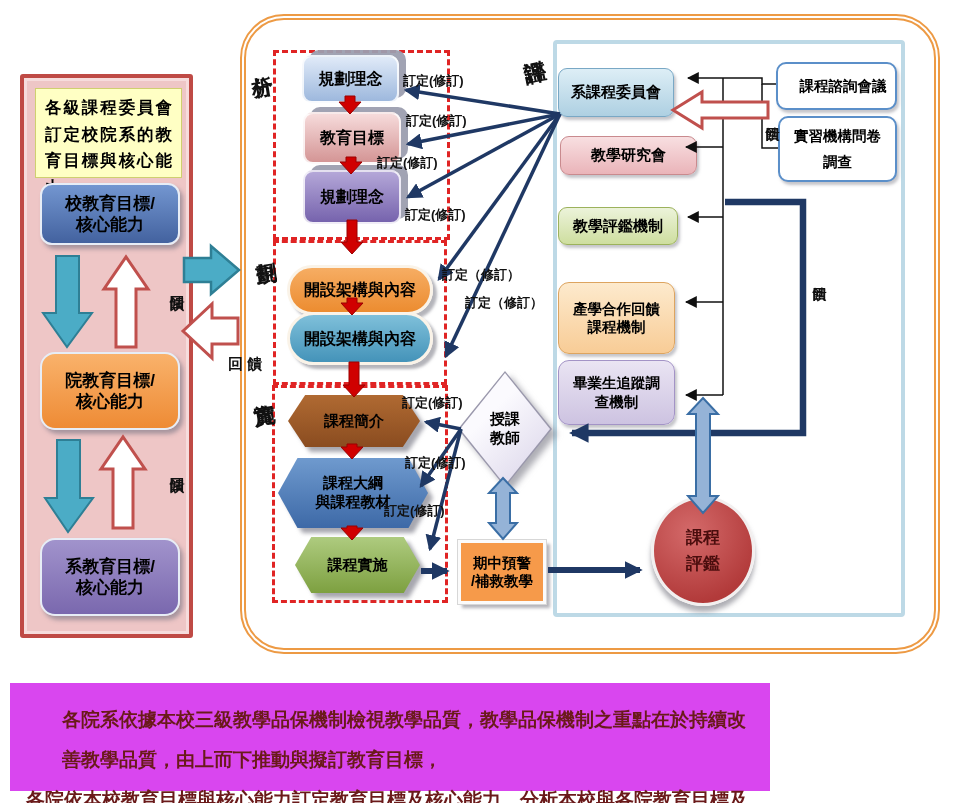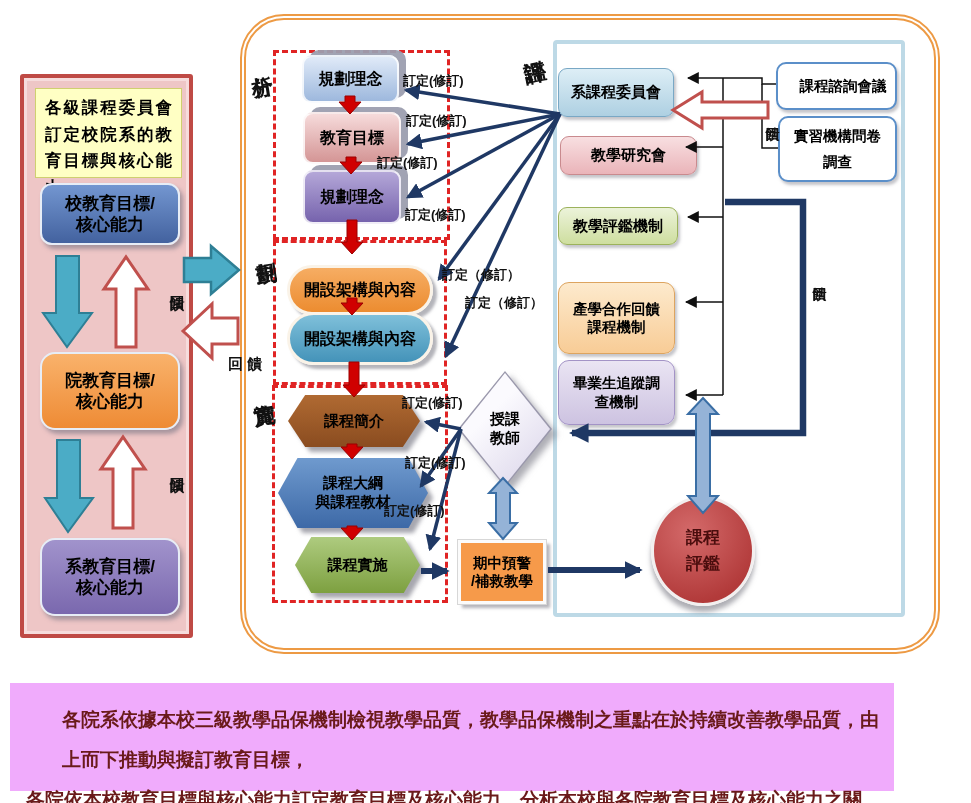--- a/index.html
+++ b/index.html
@@ -76,21 +76,21 @@
   #rb4{left:558px;top:360px;width:117px;height:65px;background:linear-gradient(#eae4f3,#cdc3e1);border:1.5px solid #a393c6;border-radius:11px;font-size:14.5px;}
   #rb5{left:776px;top:62px;width:121px;height:48px;background:#fff;border:2.5px solid #5b8fc9;border-radius:10px;font-size:14.5px;padding-left:13px;}
   #rb6{left:778px;top:116px;width:119px;height:66px;background:#fff;border:2.5px solid #5b8fc9;border-radius:10px;font-size:14.5px;line-height:1.8;}
 
   #eval-circle{left:651px;top:496px;width:104px;height:110px;border-radius:50%;
     background:radial-gradient(circle at 38% 32%,#d46a6a,#b23a3a 75%);
     border:3px solid #f2efef;box-shadow:0 6px 5px rgba(120,120,130,.6);
     z-index:4;font-size:17px;color:#4a0d0d;line-height:1.55;}
 
   
-  #footer{left:10px;top:683px;width:884px;height:108px;background:#f0abfc;z-index:1;
+  #footer{left:10px;top:683px;width:760px;height:108px;background:#d946ef;z-index:1;
     color:#6a1a1a;font-weight:bold;font-size:19px;padding-top:17px;}
   #footer .l1{padding-left:52px;padding-right:12px;line-height:40px;}
   #footer .l2{padding-left:16px;padding-right:12px;line-height:40px;}
 
   #overlay{position:absolute;left:0;top:0;width:971px;height:803px;z-index:5;pointer-events:none;}
 </style>
 </head>
 <body>
 
 <div id="stage">

